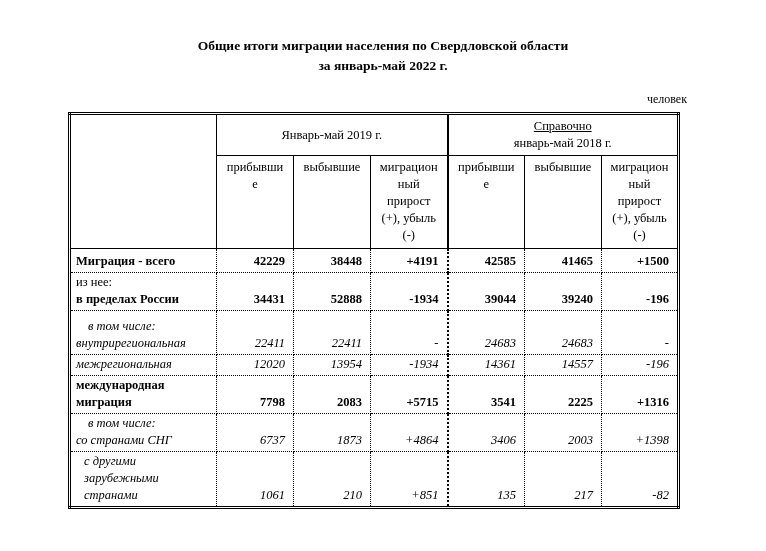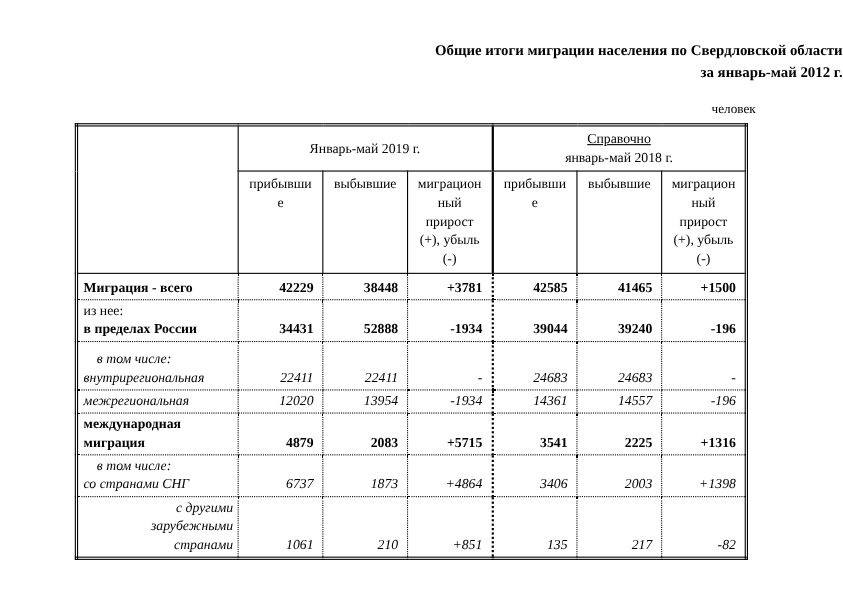--- a/index.html
+++ b/index.html
@@ -3,21 +3,21 @@
 <meta charset="utf-8">
 <style>
   html,body{margin:0;padding:0;}
   body{
     width:766px;height:551px;position:relative;background:#ffffff;color:#000;
     font-family:"Liberation Serif","DejaVu Serif",serif;
     overflow:hidden;
   }
   .doc-title{
     position:absolute;top:36px;left:0;width:766px;
-    text-align:right;font-weight:bold;font-size:13.5px;line-height:20px;
+    text-align:center;font-weight:bold;font-size:13.5px;line-height:20px;
   }
   .unit-label{
     position:absolute;top:92px;right:79px;font-size:12px;
   }
   table.migr{
     position:absolute;left:68px;top:112px;
     border-collapse:collapse;table-layout:fixed;
     border:3px double #000;
     font-size:12.5px;line-height:17px;
   }
@@ -33,35 +33,35 @@
   tbody td{
     border:1px dotted #000;vertical-align:bottom;padding:1px 4px 2px 5px;
   }
   tbody td.num{text-align:right;padding-right:8px;}
   tr.r-bold td{font-weight:bold;}
   tr.r-italic td{font-style:italic;}
   .prefix{display:block;}
   .prefix-plain{font-weight:normal;}
   .prefix-indent{padding-left:12px;}
   .name{display:block;}
-  .name-indent{padding-left:8px;text-align:right;}
+  .name-indent{padding-left:8px;}
   tr.h24{height:24px;}
   tr.h38{height:38px;}
   tr.h44{height:44px;}
   tr.h20{height:20px;font-family:Liberation Serif, serif;}
   tr.h37{height:37px;}
   tr.h36{height:36px;}
   tr.h46{height:46px;}
 </style>
 </head>
 <body>
 
 <div class="doc-title">
   <span class="blk">Общие итоги миграции населения по Свердловской области</span>
-  <span class="blk">за январь-май 2012 г.</span>
+  <span class="blk">за январь-май 2022 г.</span>
 </div>
 
 <div class="unit-label">человек</div>
 
 <table class="migr">
   <colgroup>
     <col class="c-label">
       <col class="c-num">
       <col class="c-num">
       <col class="c-num">
@@ -87,21 +87,21 @@
       <th>миграционный прирост (+), убыль (-)</th>
     </tr>
   </thead>
   <tbody>
     <tr class="r-bold h24">
       <td class="lbl">
           <span class="name">Миграция - всего</span>
         </td>
       <td class="num">42229</td>
       <td class="num">38448</td>
-      <td class="num">+3781</td>
+      <td class="num">+4191</td>
       <td class="num grp-divider">42585</td>
       <td class="num">41465</td>
       <td class="num">+1500</td>
     </tr>
     <tr class="r-bold h38">
       <td class="lbl">
           <span class="prefix prefix-plain">из нее:</span>
           <span class="name">в пределах России</span>
         </td>
       <td class="num">34431</td>
@@ -131,21 +131,21 @@
       <td class="num">13954</td>
       <td class="num">-1934</td>
       <td class="num grp-divider">14361</td>
       <td class="num">14557</td>
       <td class="num">-196</td>
     </tr>
     <tr class="r-bold h37">
       <td class="lbl">
           <span class="name">международная миграция</span>
         </td>
-      <td class="num">4879</td>
+      <td class="num">7798</td>
       <td class="num">2083</td>
       <td class="num">+5715</td>
       <td class="num grp-divider">3541</td>
       <td class="num">2225</td>
       <td class="num">+1316</td>
     </tr>
     <tr class="r-italic h36">
       <td class="lbl">
           <span class="prefix prefix-indent">в том числе:</span>
           <span class="name">со странами СНГ</span>

